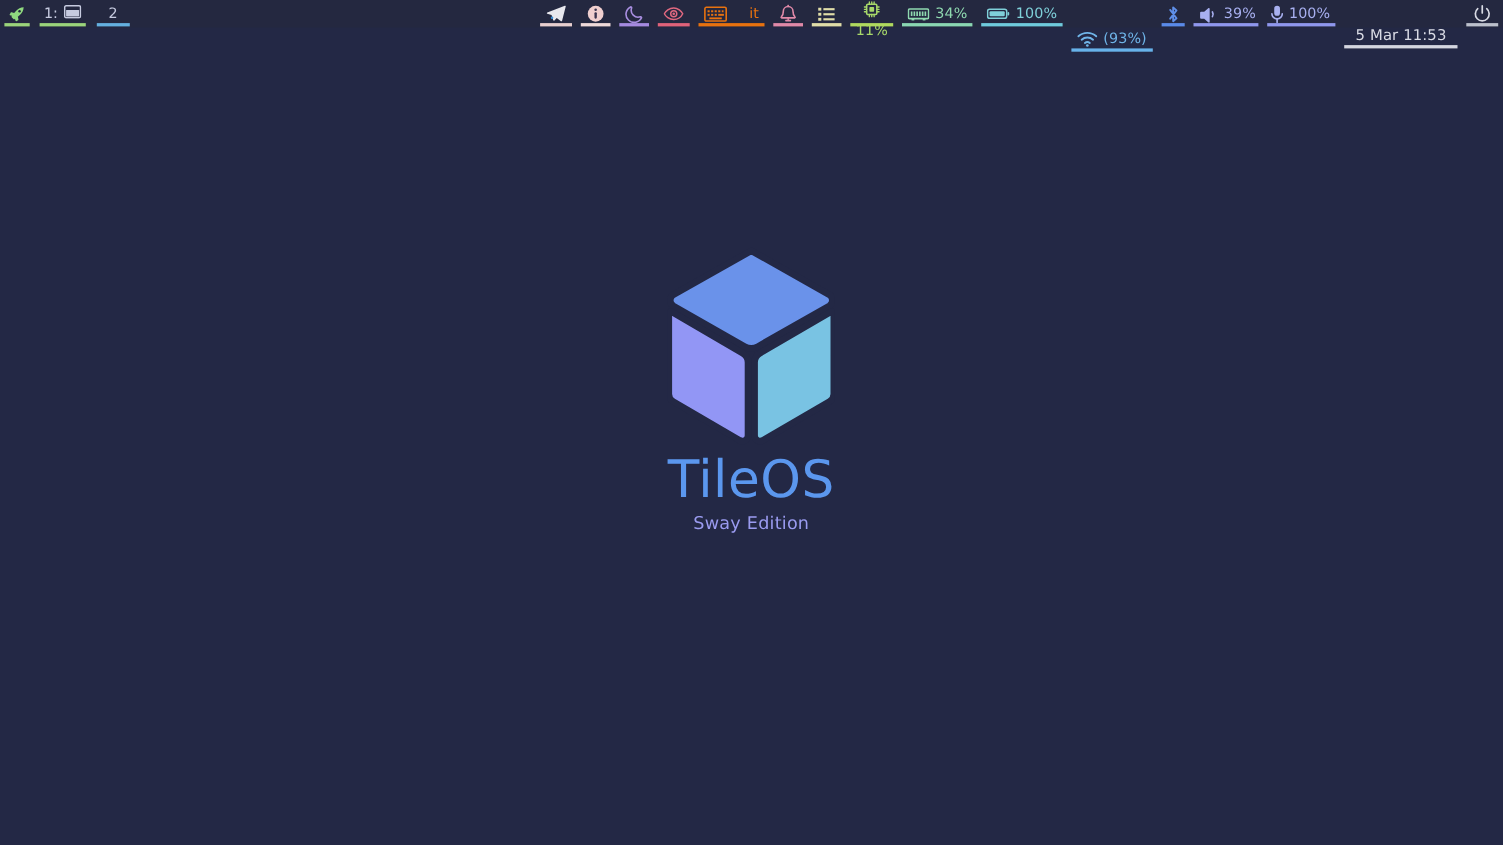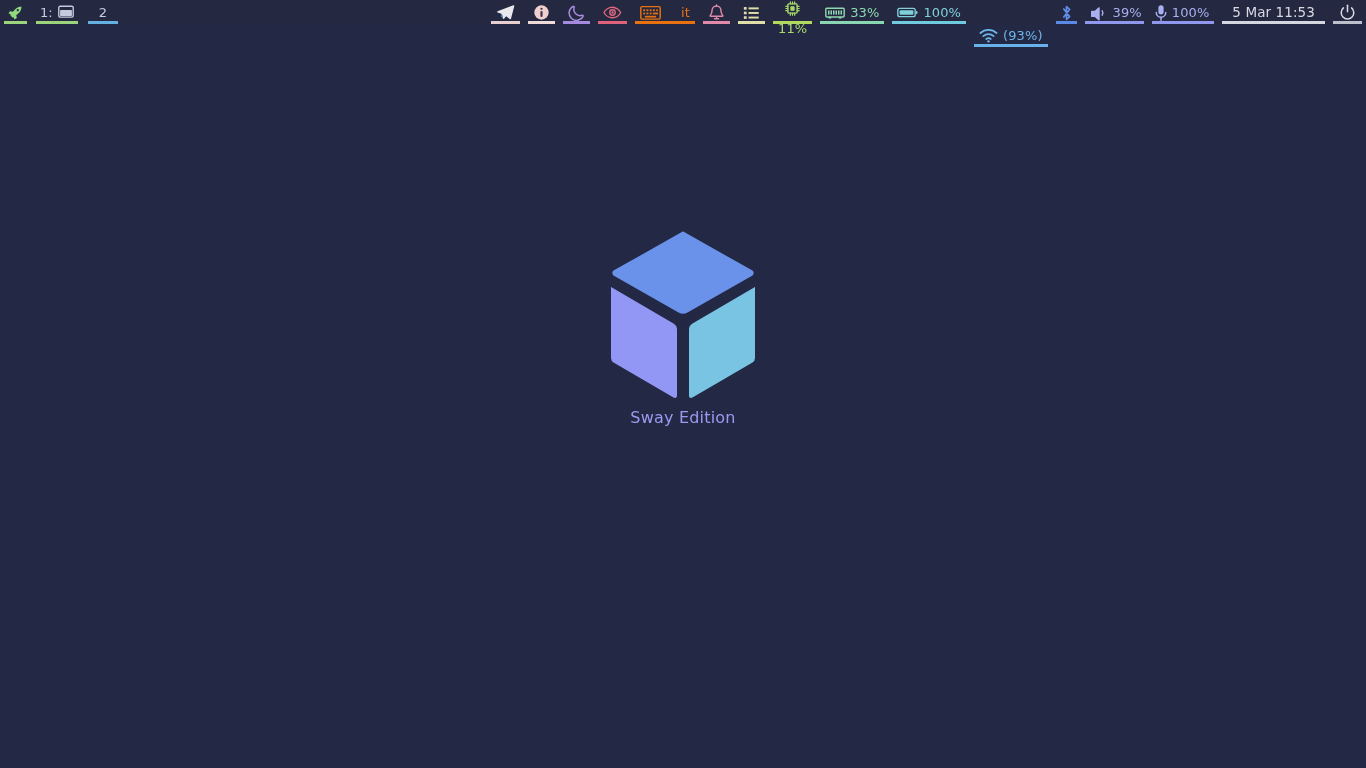--- a/index.html
+++ b/index.html
@@ -233,21 +233,21 @@
           <rect x="3.6" y="6" width="1.8" height="5" fill="#8fd9b0"></rect>
           <rect x="6.6" y="6" width="1.8" height="5" fill="#8fd9b0"></rect>
           <rect x="9.6" y="6" width="1.8" height="5" fill="#8fd9b0"></rect>
           <rect x="12.6" y="6" width="1.8" height="5" fill="#8fd9b0"></rect>
           <rect x="15.6" y="6" width="1.8" height="5" fill="#8fd9b0"></rect>
           <rect x="18.6" y="6" width="1.8" height="5" fill="#8fd9b0"></rect>
           <rect x="4.4" y="13.8" width="3" height="2" fill="#8fd9b0"></rect>
           <rect x="16.6" y="13.8" width="3" height="2" fill="#8fd9b0"></rect>
         </svg>
       </span>
-      <span class="lbl" style="color:#8fd9b0;">33%</span>
+      <span class="lbl" style="color:#8fd9b0;">34%</span>
       <span class="ul" style="background:#8ad6b2;"></span>
     </div>
 
     <div class="mod" style="padding:0 9px; gap:5px;">
       <span>
         <svg width="21" height="13" viewBox="0 0 26 15">
           <rect x="1" y="2.4" width="21.5" height="10.2" rx="2.4" fill="none" stroke="#7fd0d9" stroke-width="1.7"></rect>
           <rect x="3.2" y="4.6" width="17.1" height="5.8" rx="1.2" fill="#7fd0d9"></rect>
           <rect x="23.4" y="5.6" width="2" height="3.8" rx="1" fill="#7fd0d9"></rect>
         </svg>
@@ -294,21 +294,21 @@
         <svg width="14" height="18" viewBox="0 0 16 20">
           <rect x="5" y="1.2" width="6" height="10.4" rx="3" fill="#a8b0f0"></rect>
           <path d="M2.6 9.4a5.4 5.4 0 0 0 10.8 0" fill="none" stroke="#a8b0f0" stroke-width="1.7" stroke-linecap="round"></path>
           <path d="M8 15v3.4" stroke="#a8b0f0" stroke-width="1.7" stroke-linecap="round"></path>
         </svg>
       </span>
       <span class="lbl" style="color:#a8b0f0;">100%</span>
       <span class="ul" style="background:#8f97ee;"></span>
     </div>
 
-    <div class="mod" style="padding:0 14px;">
+    <div class="mod" style="padding:0 14px;margin-top:20px;">
       <span class="lbl" style="color:#d8dae4; font-size:13.5px;">5 Mar 11:53</span>
       <span class="ul" style="background:#d4d6e0;"></span>
     </div>
 
     <div class="mod" style="padding:0 10px;">
       <span>
         <svg width="17" height="17" viewBox="0 0 20 20">
           <path d="M14.8 4.6a7.4 7.4 0 1 1-9.6 0" fill="none" stroke="#d8dae4" stroke-width="1.8" stroke-linecap="round"></path>
           <path d="M10 1.6v7.6" fill="none" stroke="#d8dae4" stroke-width="1.8" stroke-linecap="round"></path>
         </svg>
@@ -326,15 +326,16 @@
       <svg id="cube" width="152" height="180" viewBox="0 0 152 180">
 
         <path d="M76 3 L147 43 a6 6 0 0 1 0 10 L82 90 a12 12 0 0 1 -12 0 L5 53 a6 6 0 0 1 0 -10 Z" fill="#6a92ea" stroke="#232845" stroke-width="6" stroke-linejoin="round"></path>
 
         <path d="M3 58 L68 96 a10 10 0 0 1 5 9 L73 171 a5 5 0 0 1 -8 4 L5 140 a8 8 0 0 1 -4 -7 L1 63 a5 5 0 0 1 2 -5 Z" fill="#9296f5" stroke="#232845" stroke-width="6" stroke-linejoin="round"></path>
 
         <path d="M149 58 L84 96 a10 10 0 0 0 -5 9 L79 171 a5 5 0 0 0 8 4 L147 140 a8 8 0 0 0 4 -7 L151 63 a5 5 0 0 0 -2 -5 Z" fill="#79c3e3" stroke="#232845" stroke-width="6" stroke-linejoin="round"></path>
       </svg>
     </span>
 
+    <div id="os-name" style="color:#5b97ee;">TileOS</div>
     <div id="os-edition" style="color:#9a9bf0;">Sway Edition</div>
   </div>
 </div>
 
 </body></html>

